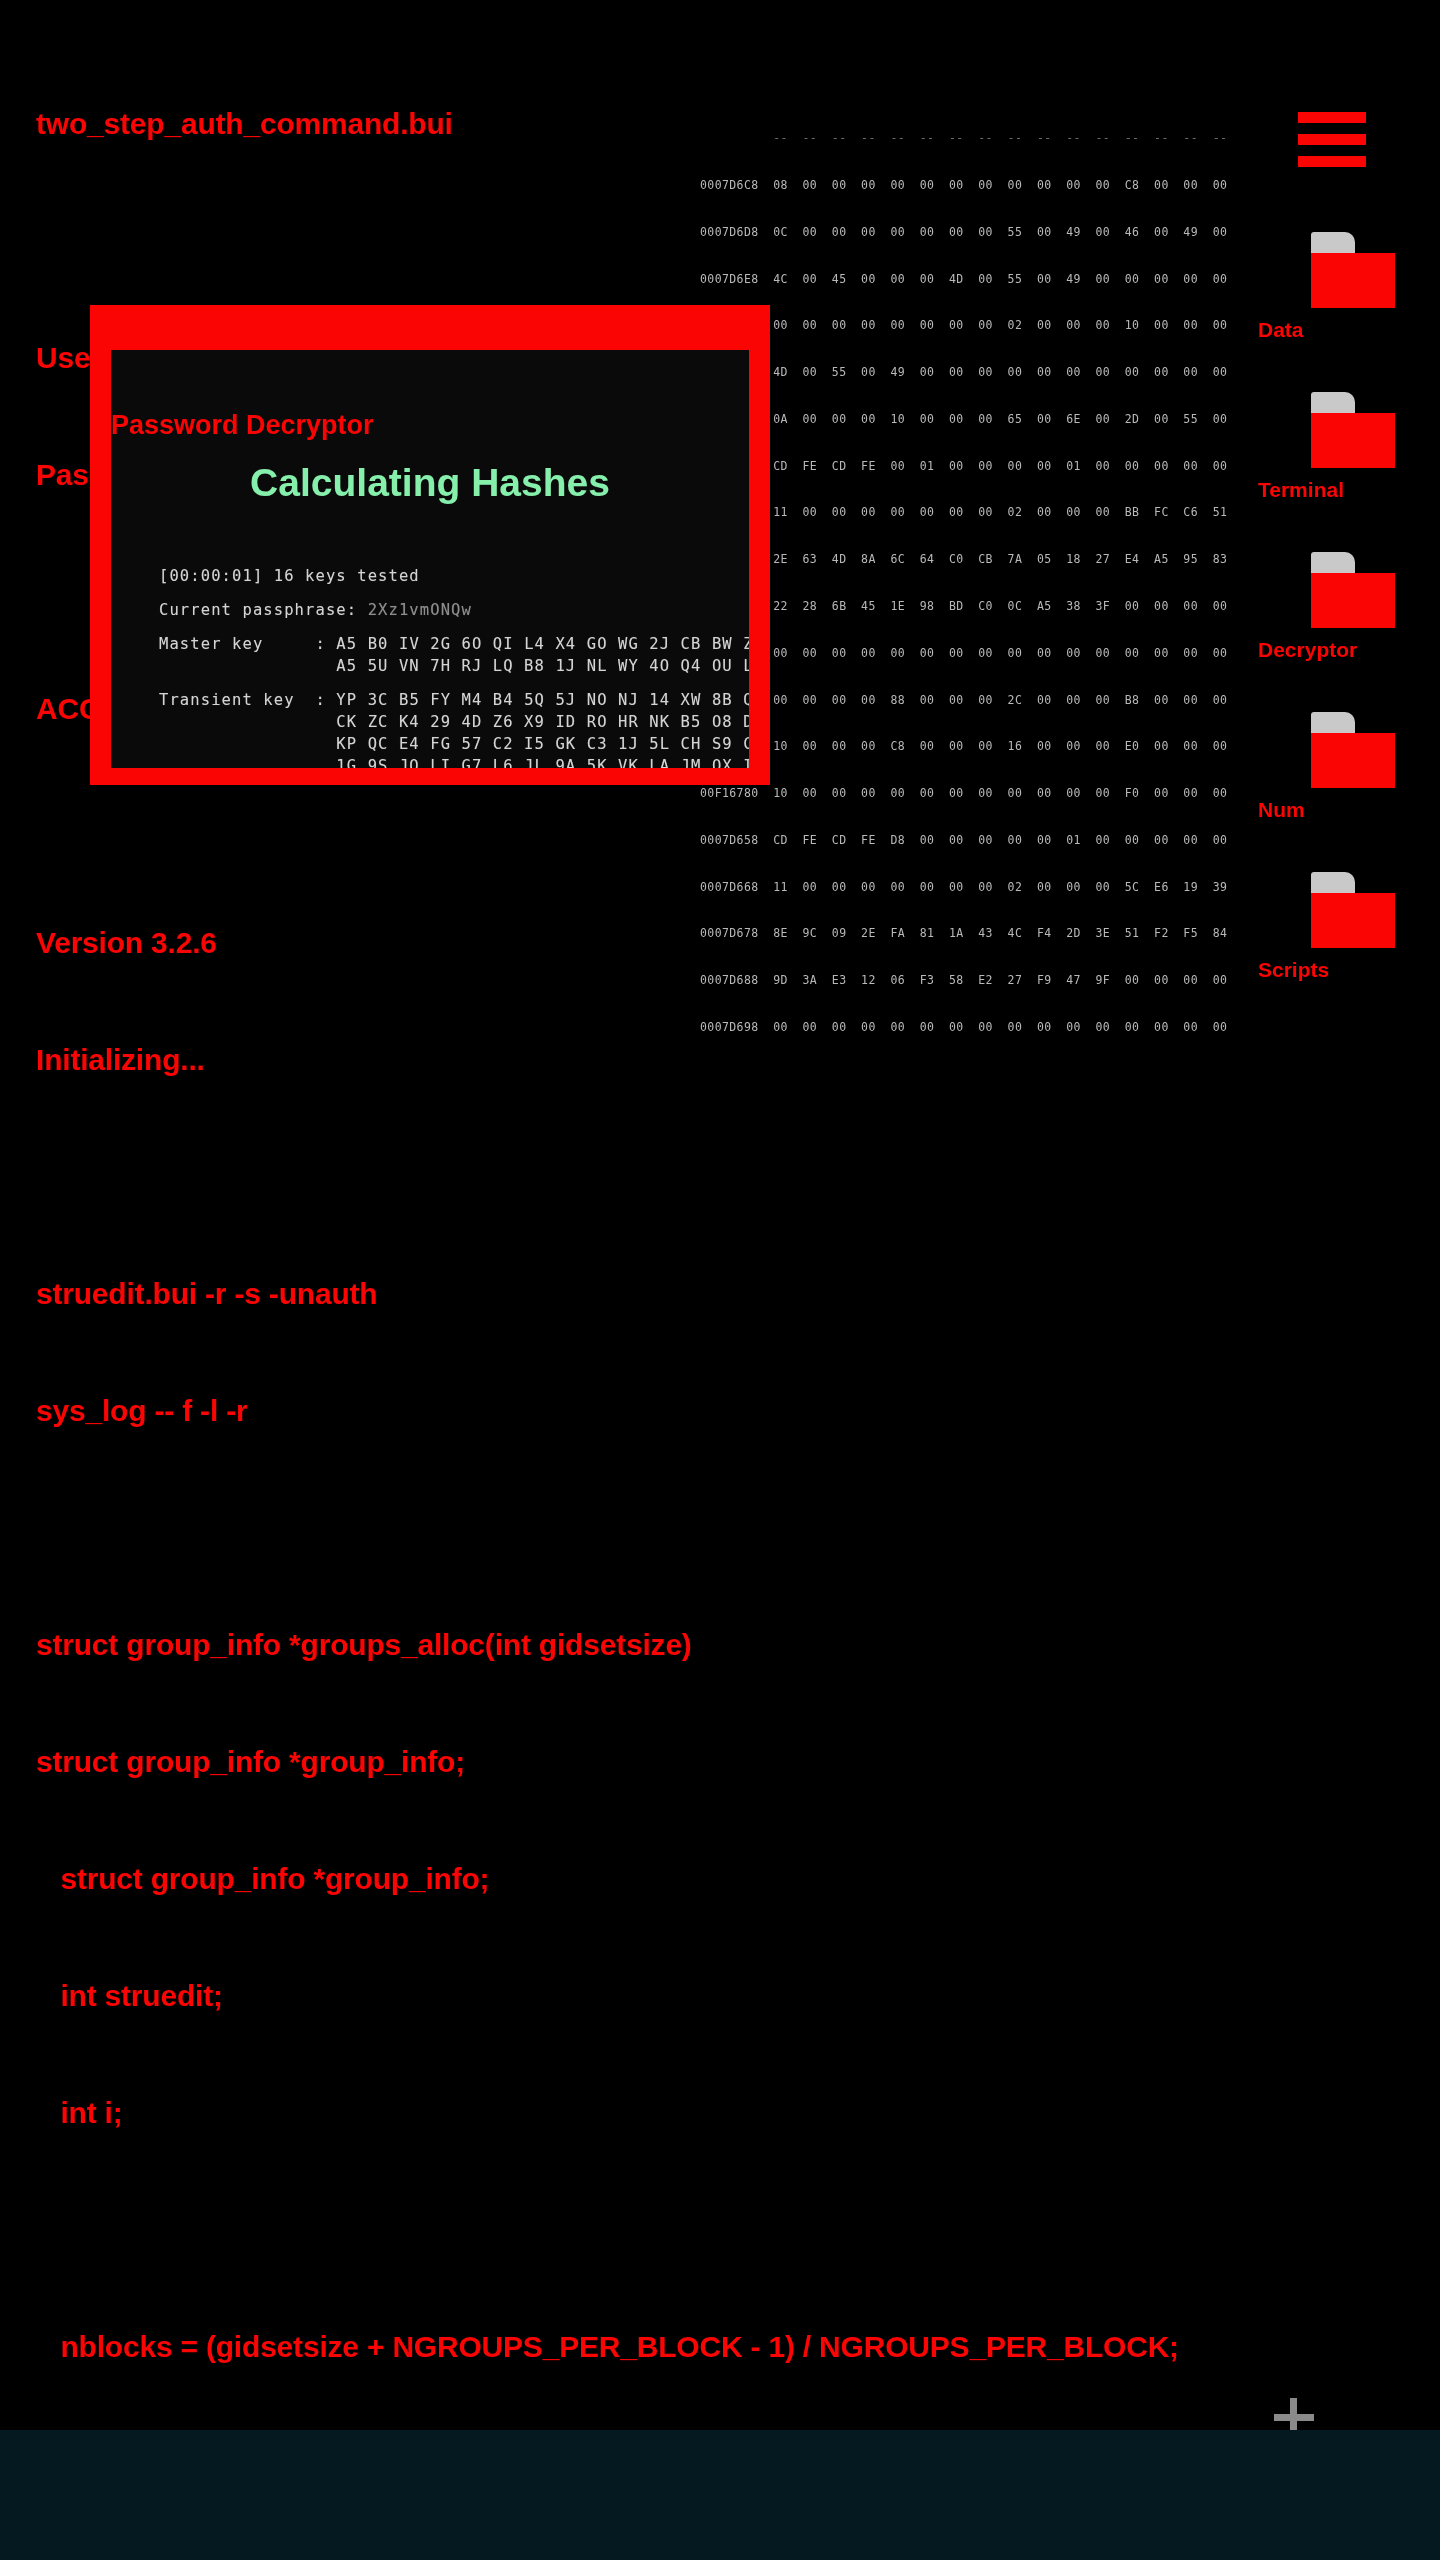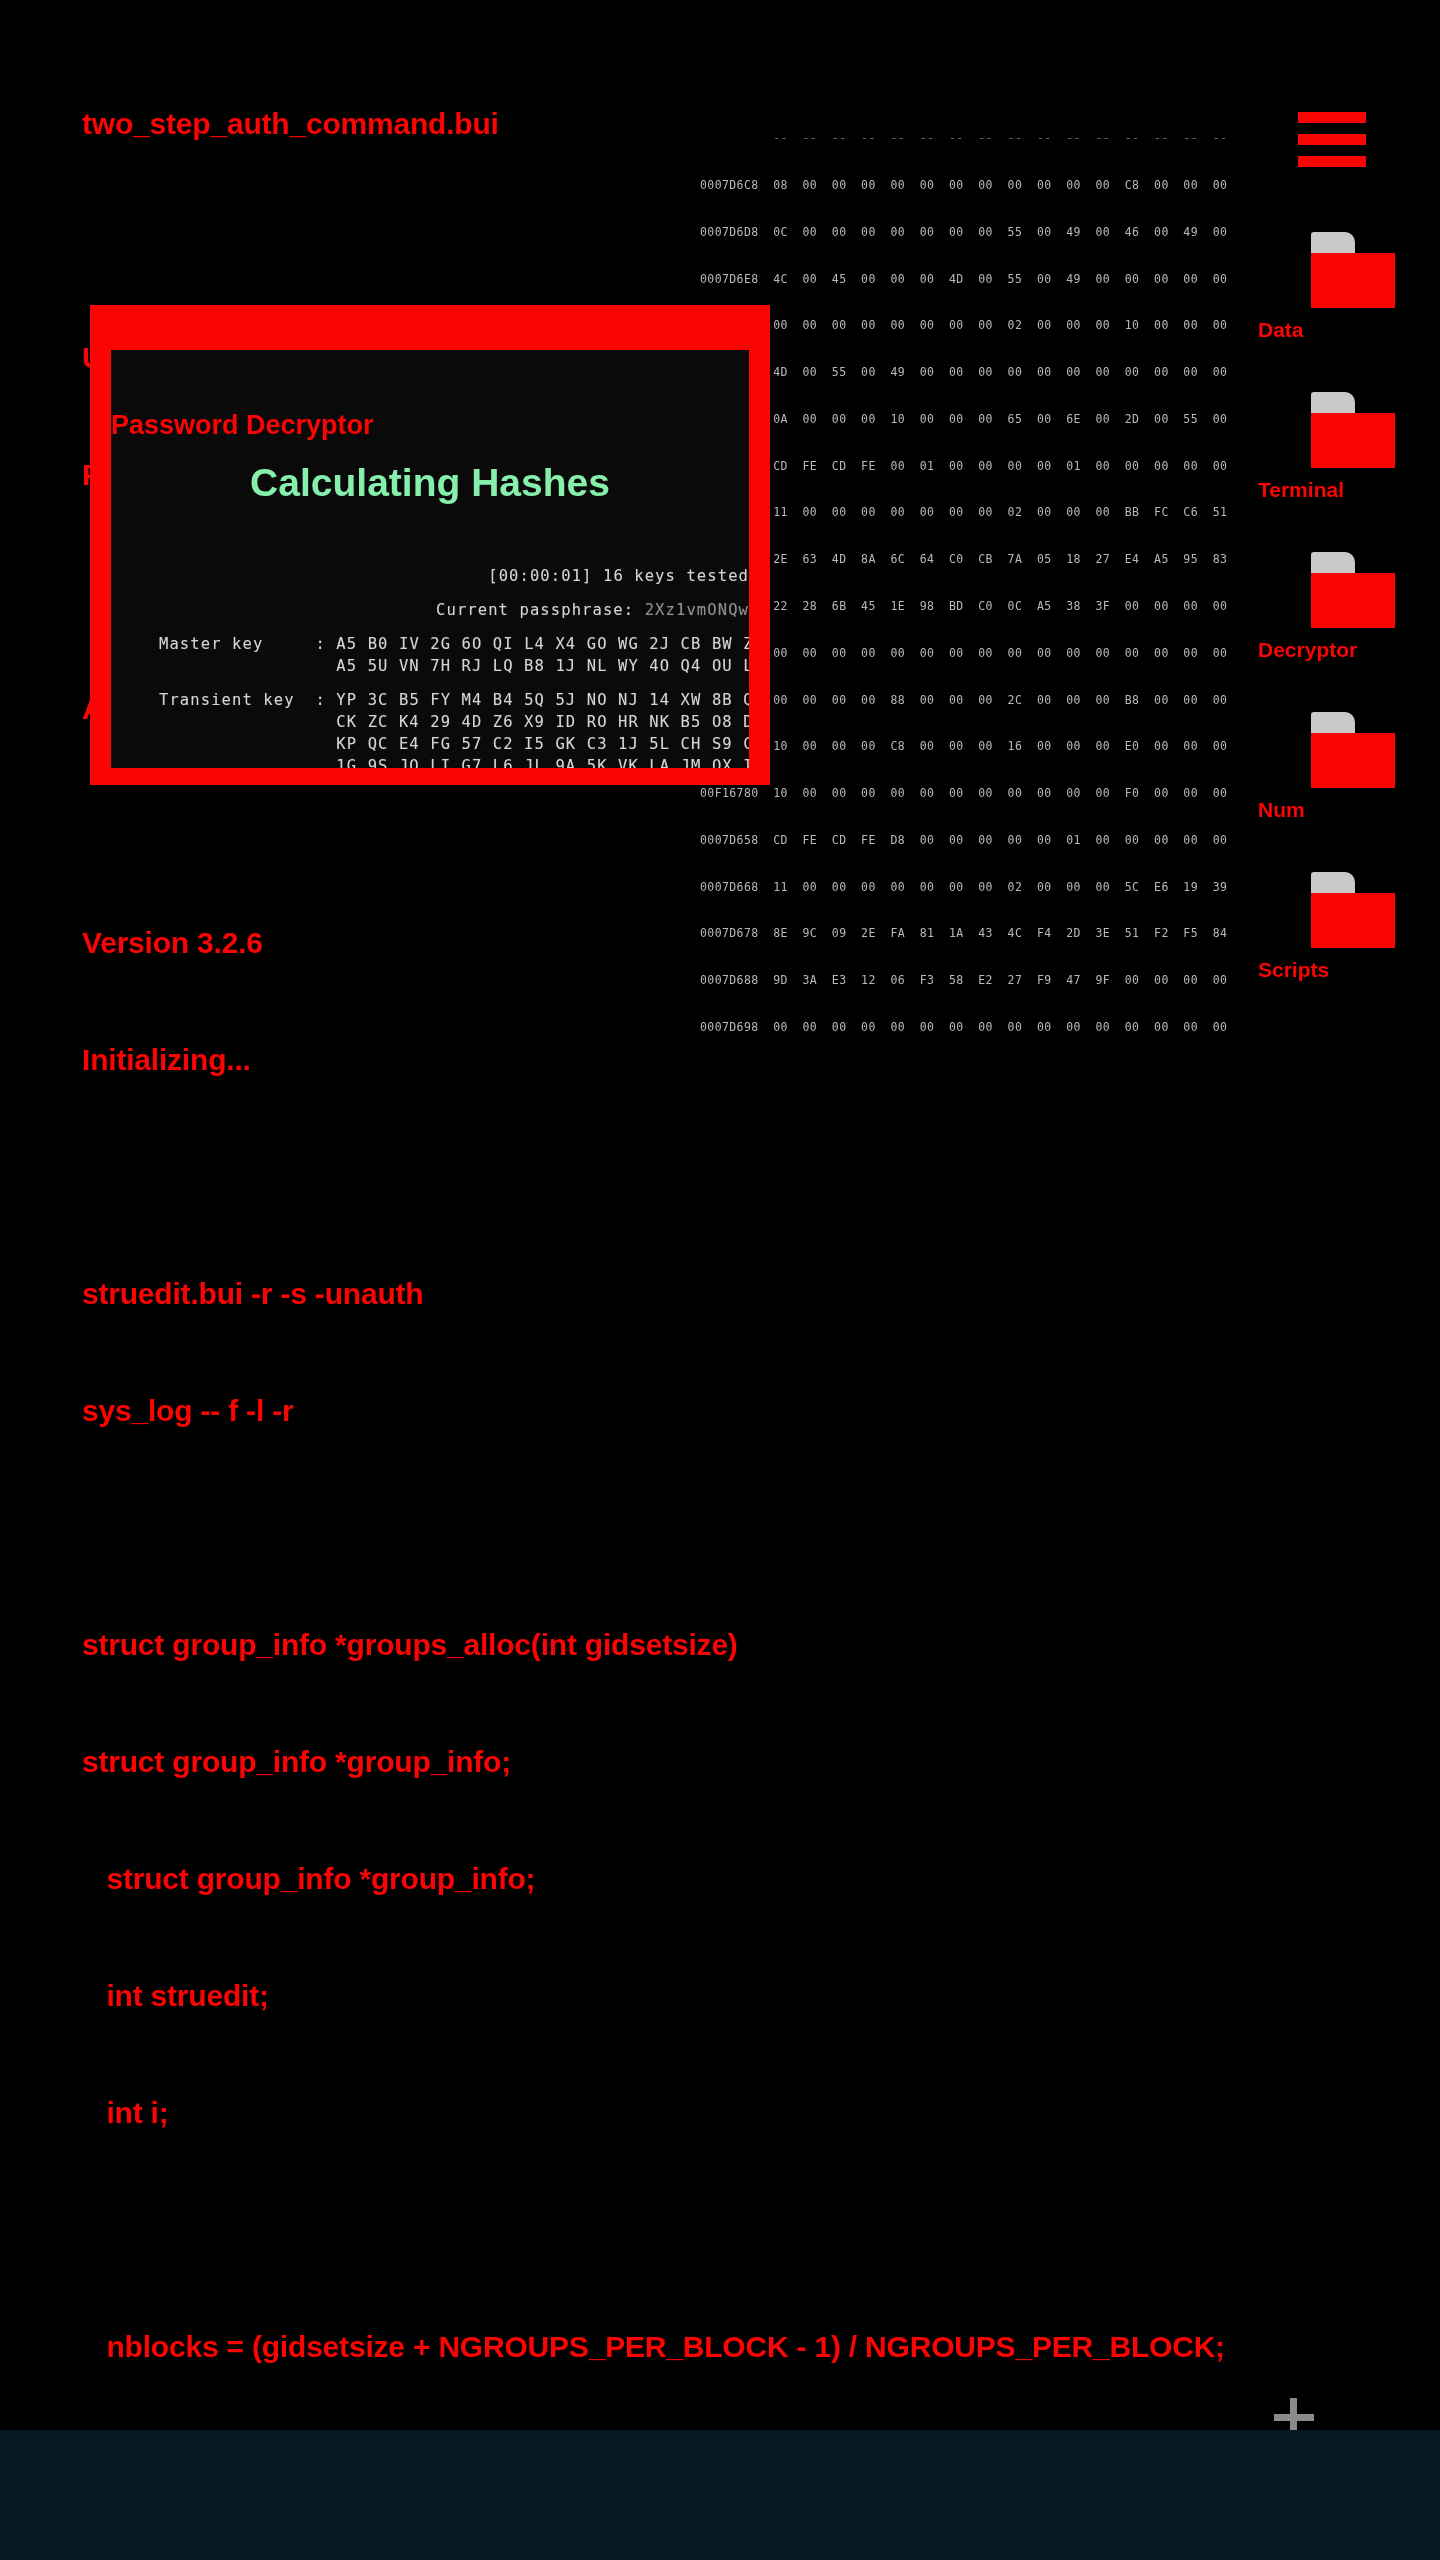--- a/index.html
+++ b/index.html
@@ -22,21 +22,21 @@
     background: #000000;
   }
 
   
   #code-layer {
     position: absolute;
     left: 0;
     top: 0;
     width: 1240px;
     height: 2390px;
-    padding: 26px 0 0 82px;
+    padding: 26px 0 0 36px;
     box-sizing: border-box;
     color: #fb0404;
     font-family: "Liberation Sans", sans-serif;
     font-weight: bold;
     font-size: 30px;
     line-height: 39px;
     white-space: pre;
     letter-spacing: -0.2px;
     overflow: hidden;
   }
@@ -166,21 +166,21 @@
     margin: 38px 0 0 48px;
     color: #d4d4d4;
     font-family: "DejaVu Sans Mono", monospace;
     font-size: 15.5px;
     line-height: 22px;
     white-space: pre;
     letter-spacing: 1.1px;
     text-shadow: 0 0 1px rgba(255,255,255,0.25);
   }
   #dialog-console .dim { color: #8d8d8d; }
-  #dialog-console .row { display: block; text-align: right; }
+  #dialog-console .row { display: block; }
   #dialog-console .gap { display: block; height: 12px; }
 
   
   #add-button {
     position: absolute;
     left: 1272px;
     top: 2395px;
     width: 44px;
     height: 44px;
     cursor: pointer;

